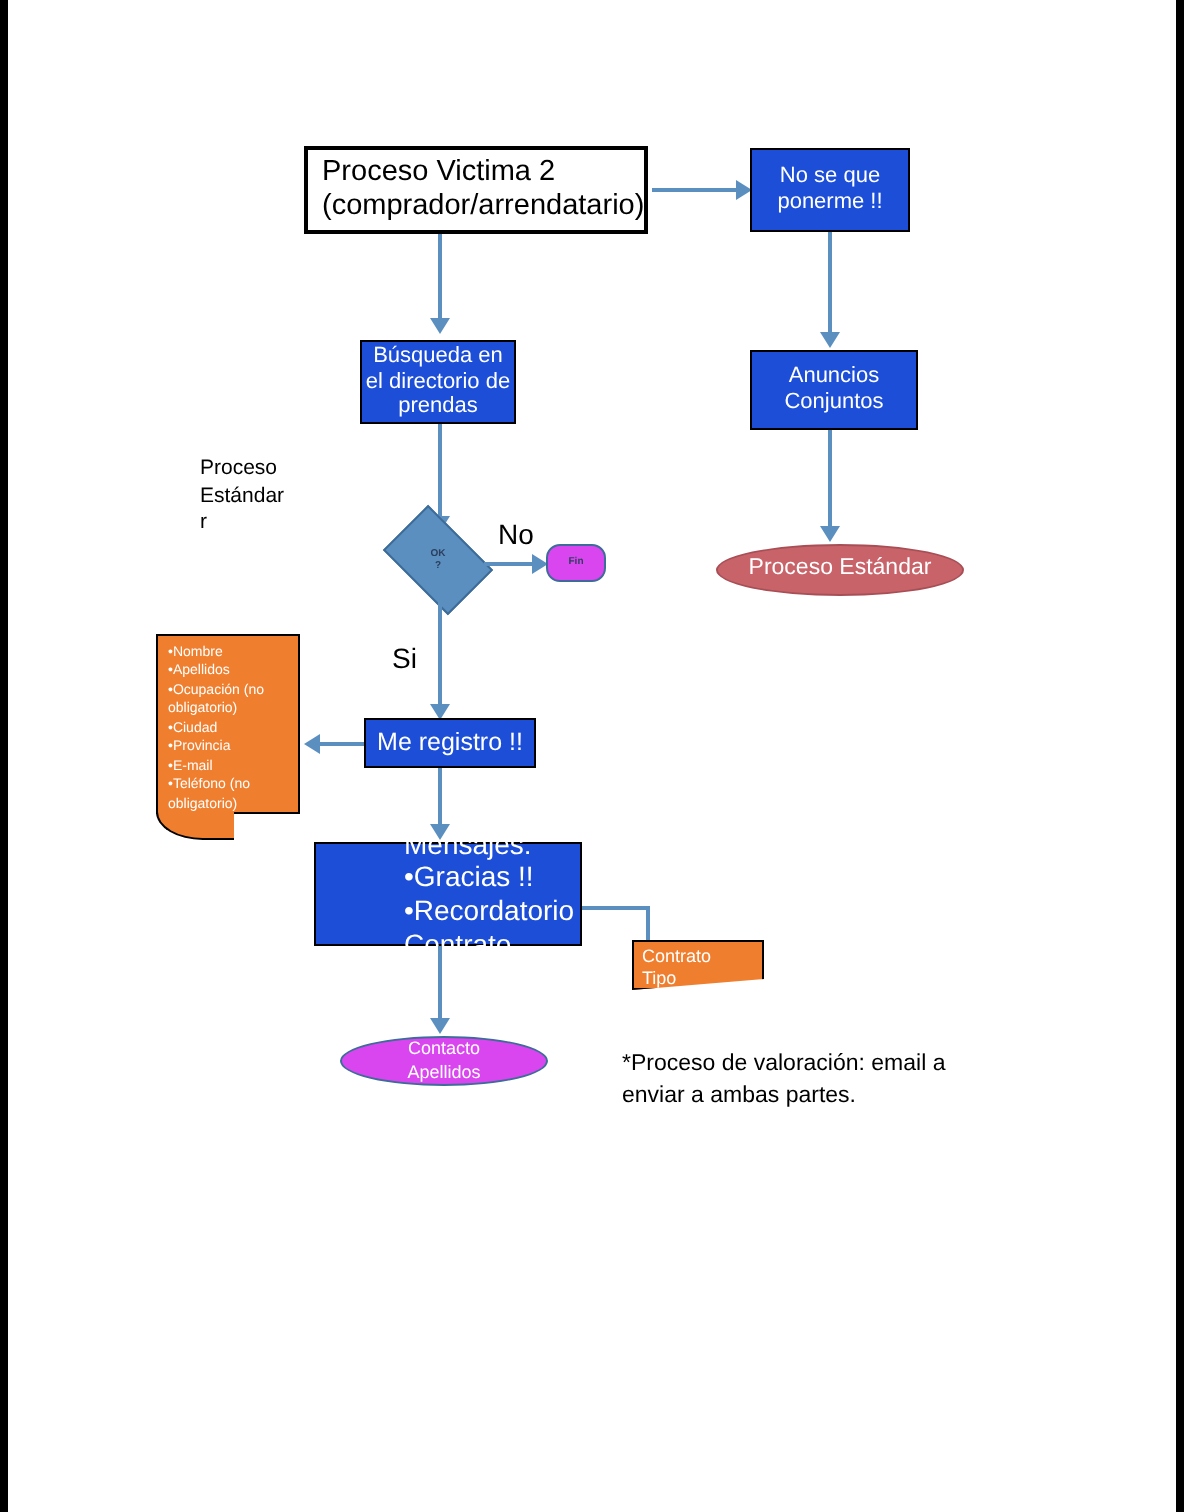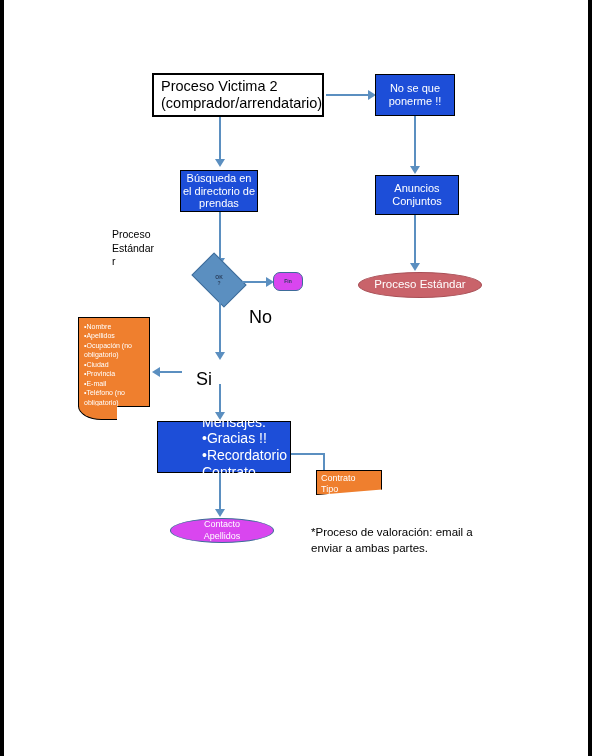--- a/index.html
+++ b/index.html
@@ -155,21 +155,21 @@
     clip-path: polygon(0 0, 100% 0, 100% 78%, 0 100%);
   }
 
   
   .text-label {
     position: absolute;
     color: #000000;
     font-size: 10.5px;
     line-height: 1.3;
   }
-  .text-label.big { font-size: 18px; margin-top: 48px; }
+  .text-label.big { font-size: 14px; }
   .text-label.note { font-size: 11.5px; line-height: 1.35; }
 
   
   .conn {
     position: absolute;
     background: #5b8fc0;
   }
   .conn.v { width: 1.6px; }
   .conn.h { height: 1.6px; }
   .arrow {
@@ -247,21 +247,21 @@
   <div class="text-label big" style="left:249px; top:258px;">No</div>
 
   <div class="node oval oval-blue tiny" style="left:273px; top:272px; width:30px; height:19px;">
     <span>Fin</span>
   </div>
 
   <div class="conn v" style="left:219px; top:296px; height:60px;"></div>
   <div class="arrow down" style="left:215px; top:352px;"></div>
   <div class="text-label big" style="left:196px; top:320px;">Si</div>
 
-  <div class="text-label" style="left:100px; top:228px; width:50px;margin-left:12px;">
+  <div class="text-label" style="left:100px; top:228px; width:50px;">
     <div>Proceso</div>
     <div>Estándar</div>
     <div>r</div>
   </div>
 
   <div class="node oval oval-red" style="left:358px; top:272px; width:124px; height:26px;">
     <span>Proceso Estándar</span>
   </div>
 
   <div class="callout-orange" style="left:78px; top:317px; width:72px; height:90px;">
@@ -273,20 +273,23 @@
       <li>•Provincia</li>
       <li>•E-mail</li>
       <li>•Teléfono (no obligatorio)</li>
     </ul>
   </div>
   <div class="callout-tail" style="left:78px; top:406px; width:38px; height:13px;"></div>
 
   <div class="conn h" style="left:158px; top:371px; width:24px;"></div>
   <div class="arrow left" style="left:152px; top:367px;"></div>
 
+  <div class="node box-green reg" style="left:182px; top:359px; width:86px; height:25px;">
+    <span>Me registro !!</span>
+  </div>
 
   <div class="conn v" style="left:219px; top:384px; height:32px;"></div>
   <div class="arrow down" style="left:215px; top:412px;"></div>
 
   <div class="node box-green msg" style="left:157px; top:421px; width:134px; height:52px;padding-left:44px;">
     <div>
       <div>Mensajes:</div>
       <div>•Gracias !!</div>
       <div>•Recordatorio</div>
       <div>Contrato</div>

